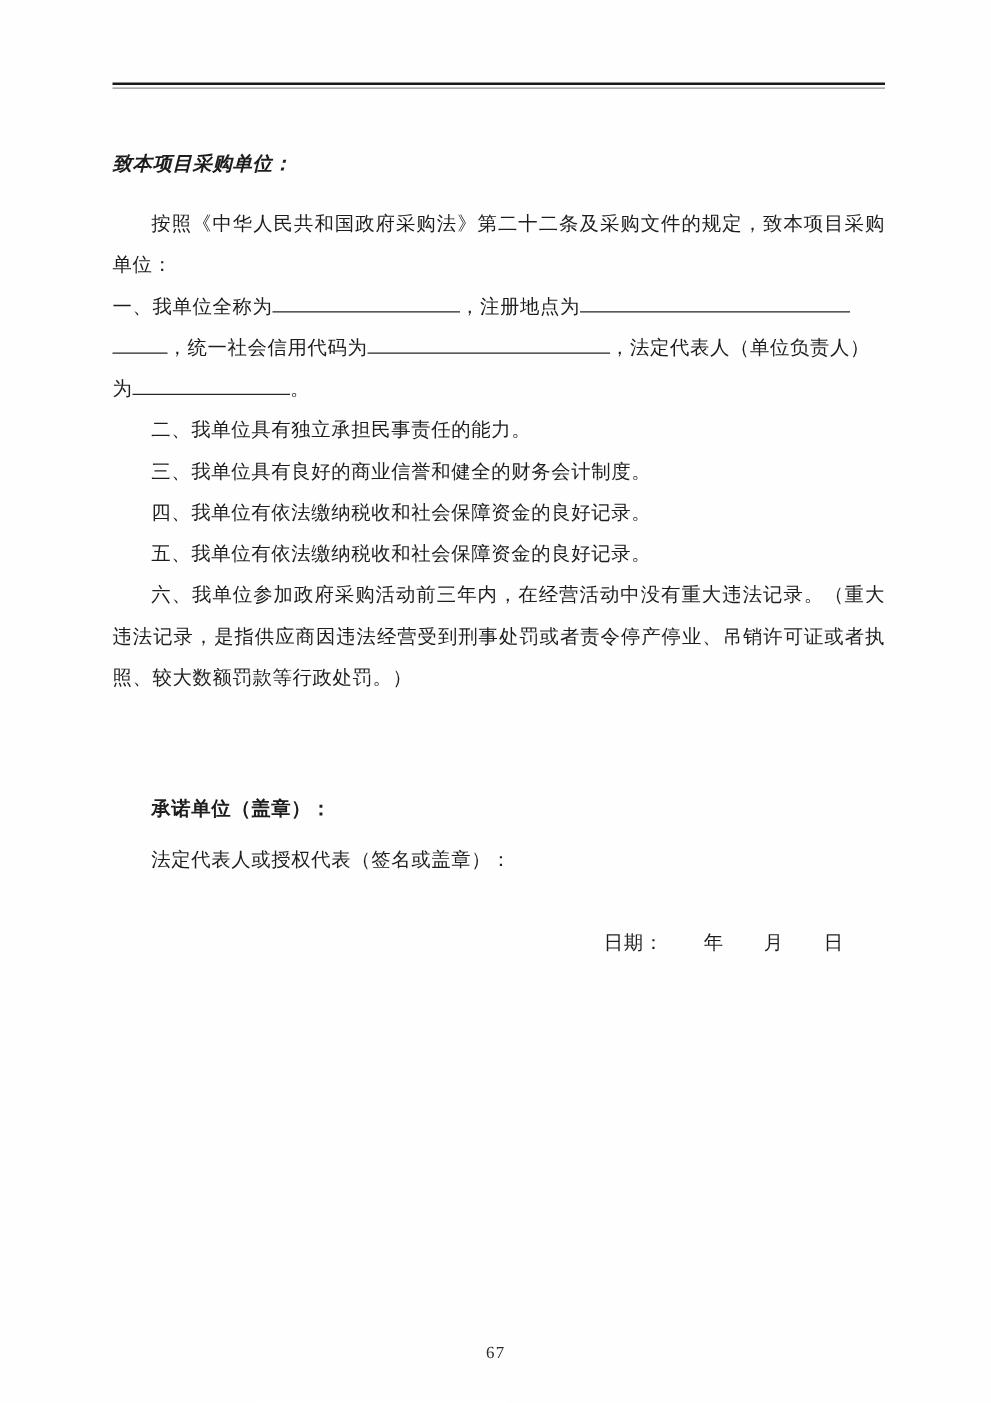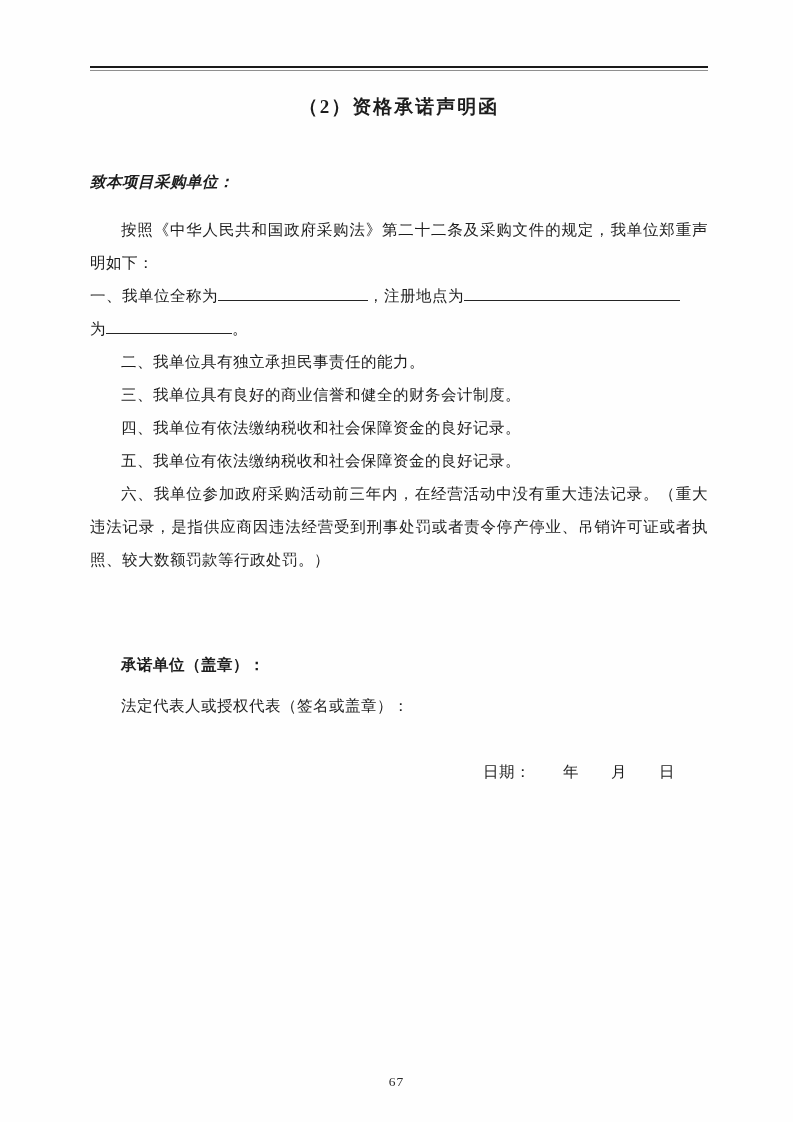--- a/index.html
+++ b/index.html
@@ -31,28 +31,28 @@
   .footer{position:absolute;left:0;right:0;bottom:32px;text-align:center;font-size:13.5px;color:#2a2a2a;letter-spacing:1px;}
 </style>
 </head>
 <body>
 
 <div class="page">
   <div class="content">
 
     <div class="header-rule"></div>
 
-    <h1 class="title">（2）资格承诺声明函</h1>
 
     <p class="salutation">致本项目采购单位：</p>
 
-    <p class="intro">按照《中华人民共和国政府采购法》第二十二条及采购文件的规定，我单位郑重声明如下：</p>
+    <p class="intro">按照《中华人民共和国政府采购法》第二十二条及采购文件的规定，致本项目采购单位：</p>
 
     <p class="form-line"><span>一、我单位全称为</span><span class="blank b-name"></span><span>，注册地点为</span><span class="blank b-addr"></span></p>
 
+    <p class="form-line"><span class="blank b-addr2"></span><span>，统一社会信用代码为</span><span class="blank b-code"></span><span>，法定代表人（单位负责人）</span></p>
 
     <p class="form-line"><span>为</span><span class="blank b-rep"></span><span>。</span></p>
 
     <p class="item">二、我单位具有独立承担民事责任的能力。</p>
     <p class="item">三、我单位具有良好的商业信誉和健全的财务会计制度。</p>
     <p class="item">四、我单位有依法缴纳税收和社会保障资金的良好记录。</p>
     <p class="item">五、我单位有依法缴纳税收和社会保障资金的良好记录。</p>
     <p class="item">六、我单位参加政府采购活动前三年内，在经营活动中没有重大违法记录。（重大违法记录，是指供应商因违法经营受到刑事处罚或者责令停产停业、吊销许可证或者执照、较大数额罚款等行政处罚。）</p>
 
     <p class="sig-unit">承诺单位（盖章）：</p>

